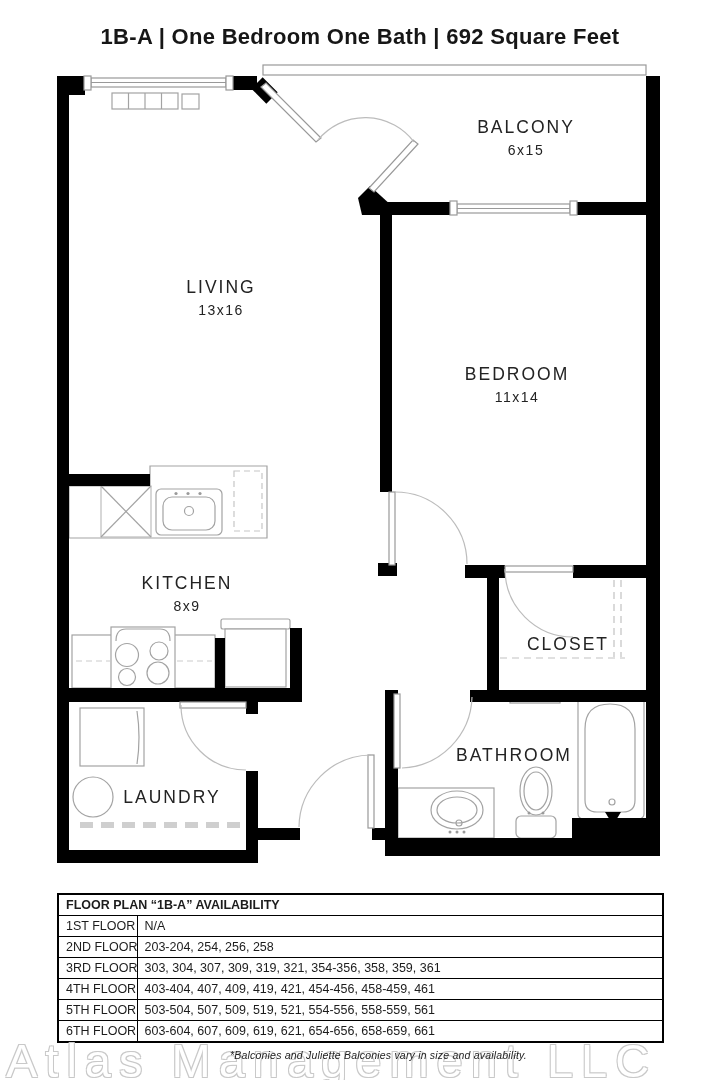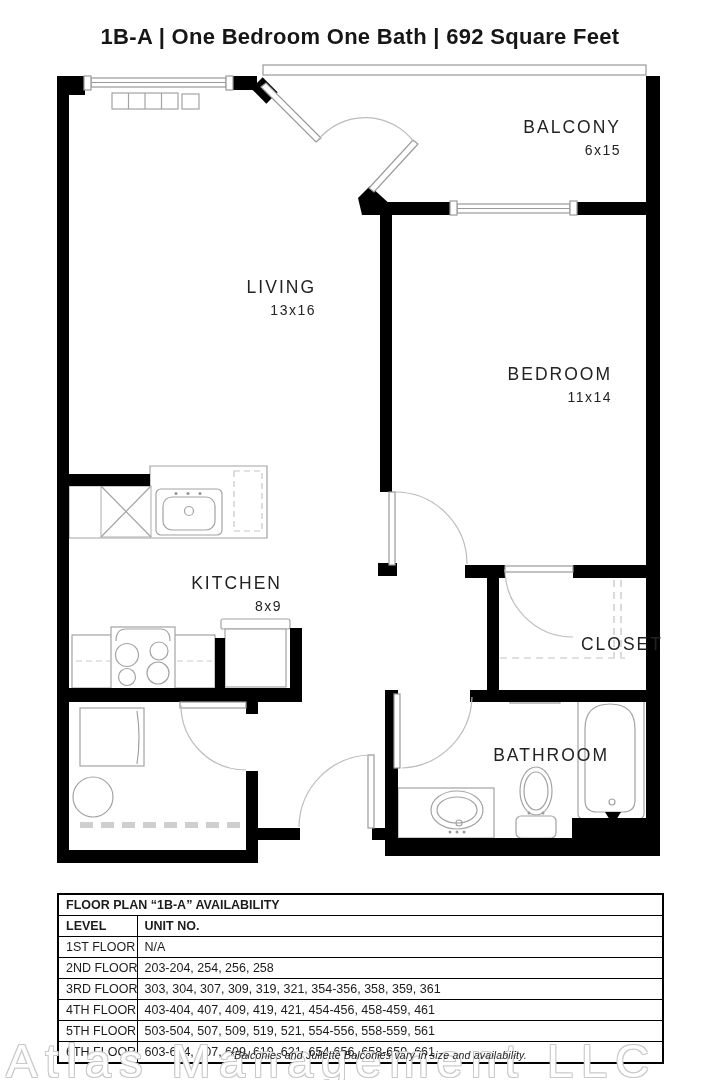--- a/index.html
+++ b/index.html
@@ -1,21 +1,21 @@
 <!DOCTYPE html>
 <html><head>
 <meta charset="utf-8">
 <style>
   html,body{margin:0;padding:0;background:#fff;}
   .page{position:relative;width:720px;height:1080px;background:#ffffff;overflow:hidden;
         font-family:"Liberation Sans",sans-serif;color:#111;}
   .title{position:absolute;top:24px;left:0;width:720px;text-align:center;
          font-size:22px;font-weight:700;letter-spacing:.3px;color:#161616;}
   .plan-svg{position:absolute;top:0;left:0;}
-  .room-label{position:absolute;width:190px;text-align:right;color:#232323;
+  .room-label{position:absolute;width:190px;text-align:center;color:#232323;
               font-size:17.5px;letter-spacing:2px;line-height:23px;}
   .room-label .dims{font-size:14px;letter-spacing:1.5px;}
   table.avail{position:absolute;top:893px;left:57px;width:607px;border-collapse:collapse;
               table-layout:fixed;font-size:12.5px;color:#1c1c1c;}
   table.avail td{border:1.6px solid #000;height:20px;padding:0 4px 0 7px;vertical-align:middle;
                  white-space:nowrap;overflow:hidden;}
   table.avail{border:2px solid #000;}
   td.b{font-weight:700;}
   col.c1{width:79px;}
   .watermark{position:absolute;top:1033px;left:6px;width:714px;font-size:47px;
@@ -203,35 +203,34 @@
   <div class="room-label" style="left:92px;top:572px;">
     <div>KITCHEN</div>
     <div class="dims">8x9</div>
   </div>
   <div class="room-label" style="left:419px;top:744px;">
     <div>BATHROOM</div>
   </div>
   <div class="room-label" style="left:473px;top:633px;">
     <div>CLOSET</div>
   </div>
+  <div class="room-label" style="left:77px;top:786px;">
+    <div>LAUNDRY</div>
+  </div>
 
   <table class="avail">
     <colgroup>
         <col class="c1">
         <col>
       </colgroup>
     <tbody>
         <tr>
       <td class="b" colspan="2">FLOOR PLAN “1B-A” AVAILABILITY</td>
     </tr>
     <tr>
-      <td class="b">LEVEL</td>
-      <td class="b">UNIT NO.</td>
-    </tr>
-    <tr>
       <td>1ST FLOOR</td>
       <td>N/A</td>
     </tr>
     <tr>
       <td>2ND FLOOR</td>
       <td>203-204, 254, 256, 258</td>
     </tr>
     <tr>
       <td>3RD FLOOR</td>
       <td>303, 304, 307, 309, 319, 321, 354-356, 358, 359, 361</td>

